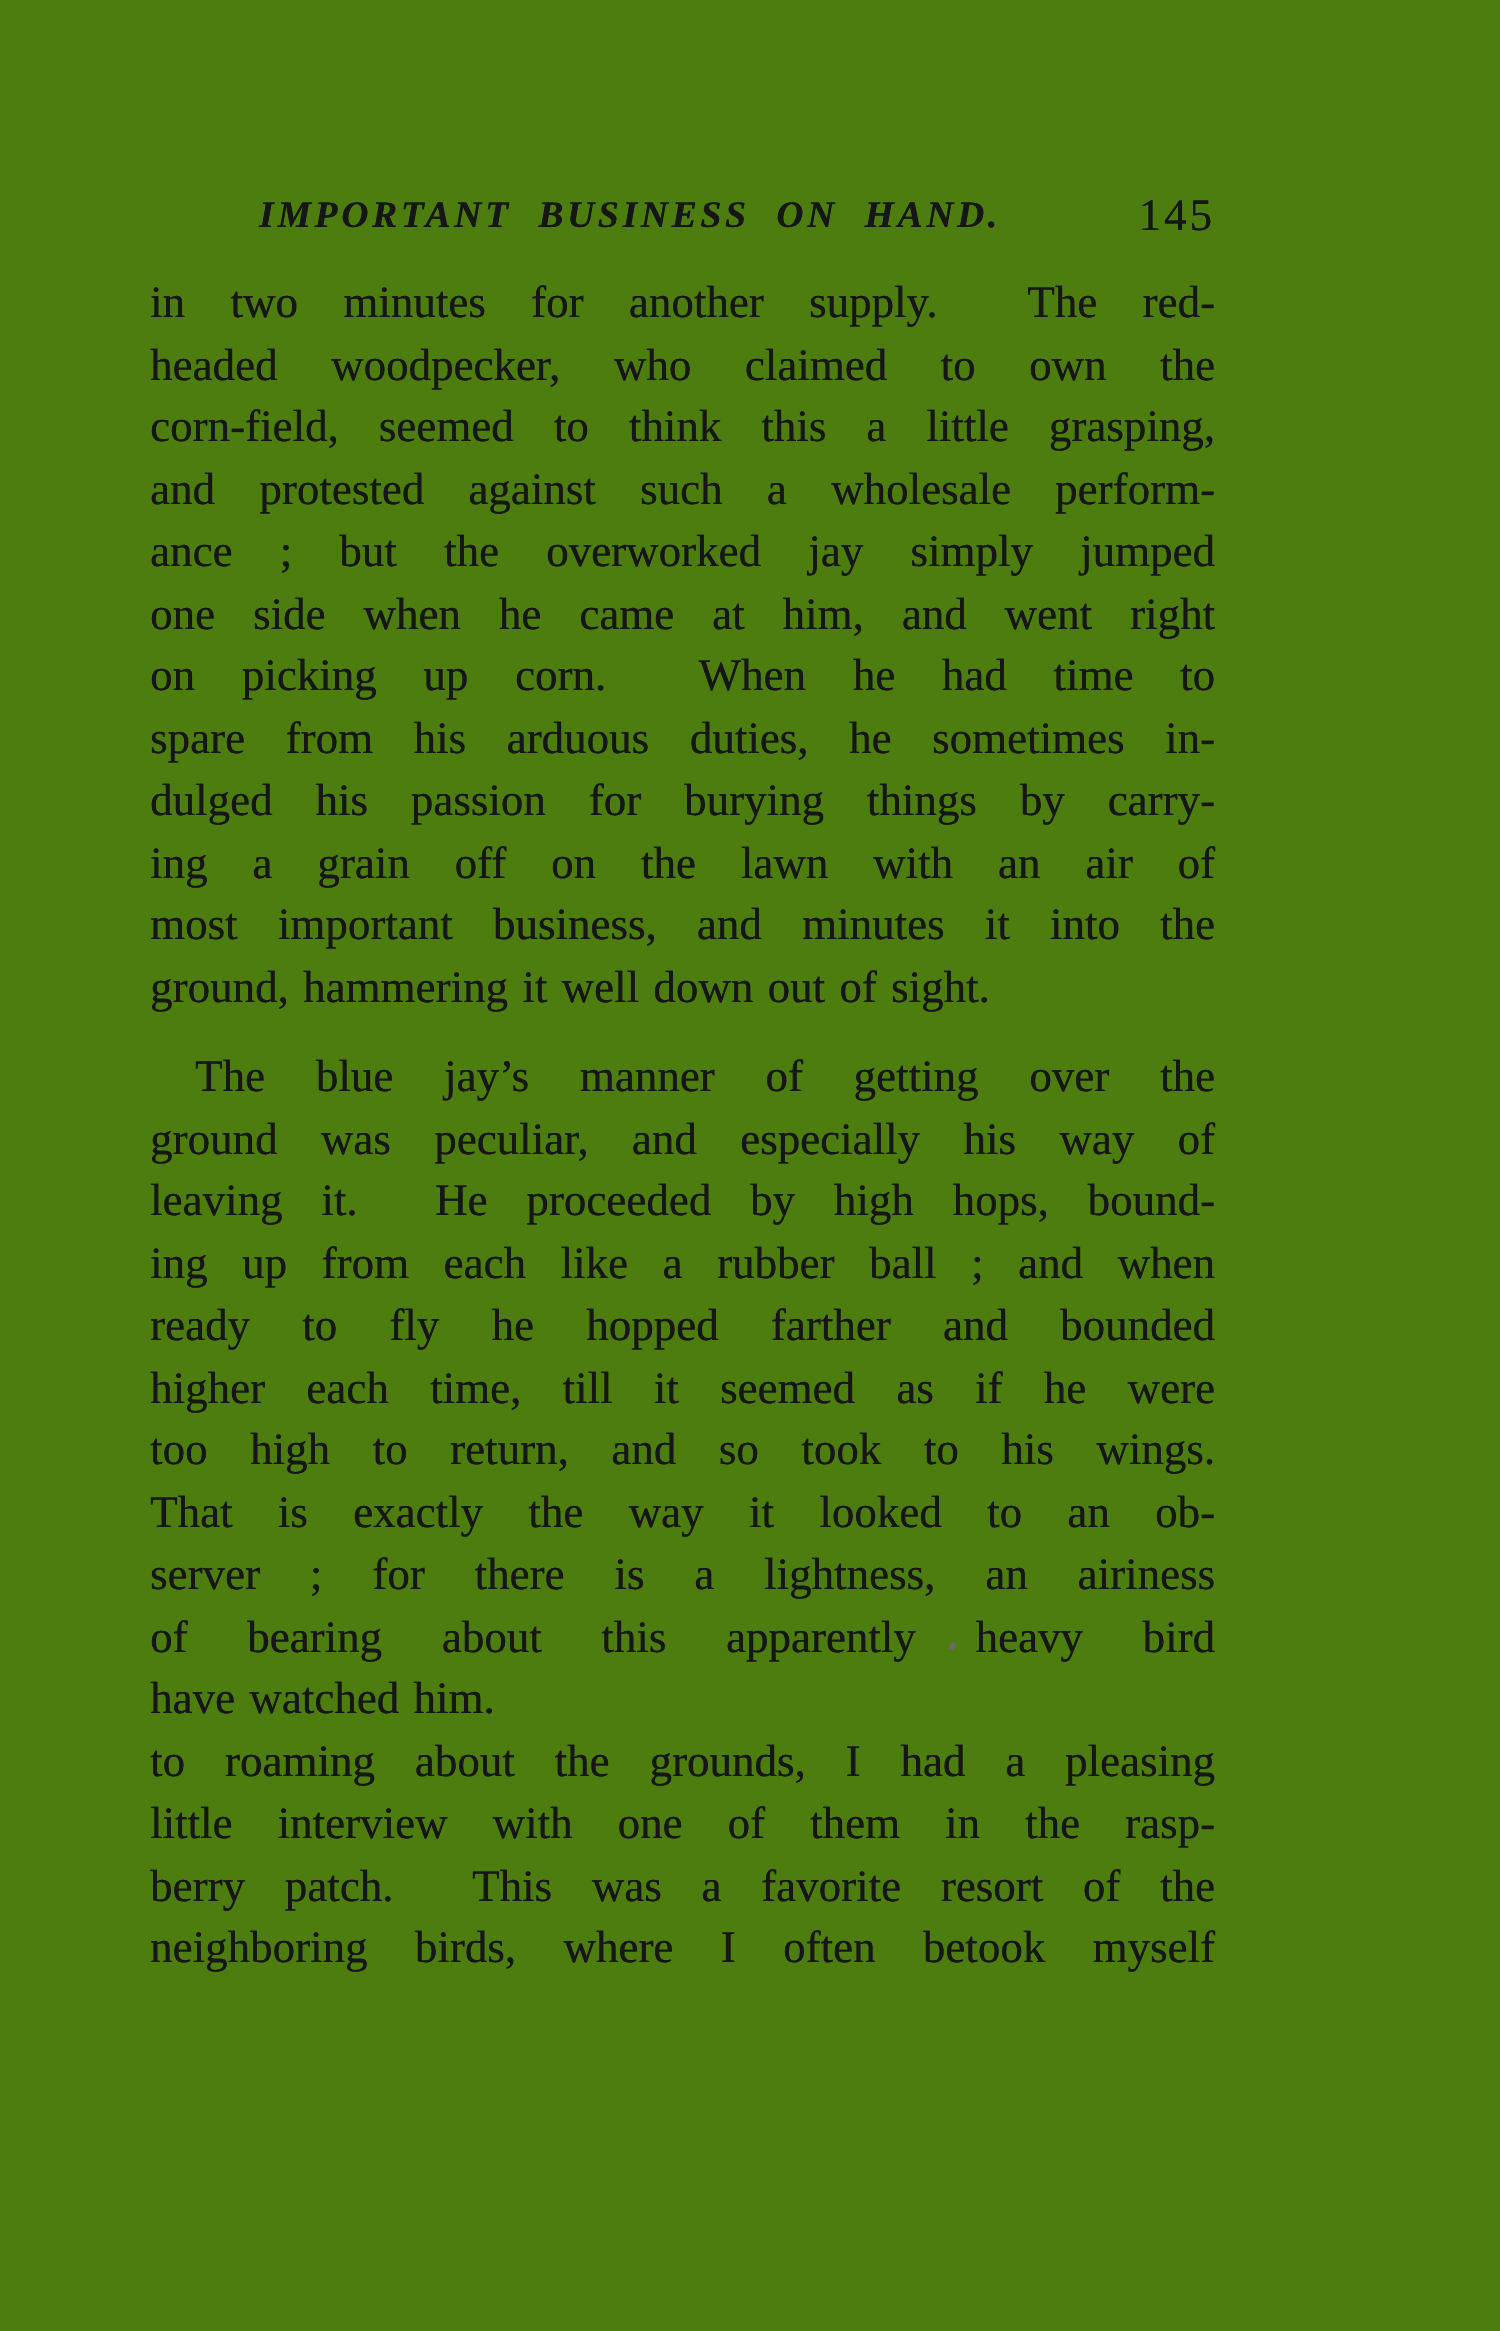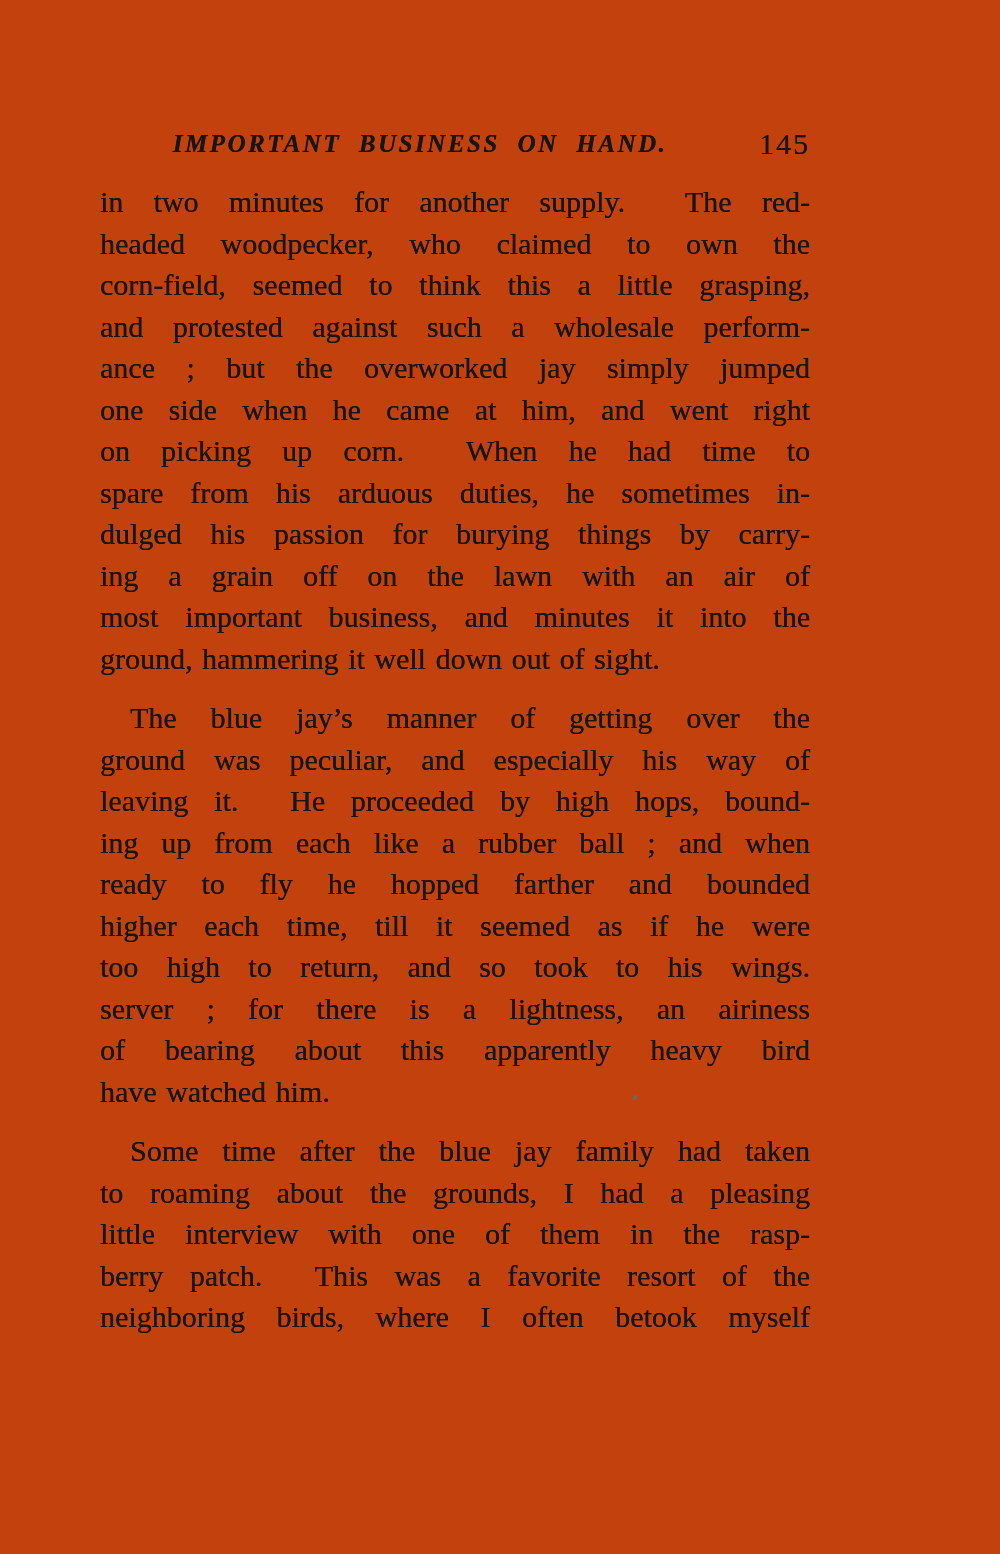--- a/index.html
+++ b/index.html
@@ -4,21 +4,21 @@
 <style>
   html, body {
     margin: 0;
     padding: 0;
     background: #ffffff;
   }
   .sheet {
     position: relative;
     width: 1000px;
     height: 1554px;
-    background: #c2410c;
+    background: #4d7c0f;
     overflow: hidden;
     font-family: "Liberation Serif", serif;
     color: #161616;
   }
   .page-header {
     position: absolute;
     left: 100px;
     top: 127px;
     width: 710px;
     height: 42px;
@@ -100,24 +100,24 @@
       <div class="line j">ing a grain off on the lawn with an air of</div>
       <div class="line j">most important business, and minutes it into the</div>
       <div class="line">ground, hammering it well down out of sight.</div>
       <div class="line j in">The blue jay’s manner of getting over the</div>
       <div class="line j">ground was peculiar, and especially his way of</div>
       <div class="line j">leaving it.  He proceeded by high hops, bound-</div>
       <div class="line j">ing up from each like a rubber ball ; and when</div>
       <div class="line j">ready to fly he hopped farther and bounded</div>
       <div class="line j">higher each time, till it seemed as if he were</div>
       <div class="line j">too high to return, and so took to his wings.</div>
+      <div class="line j">That is exactly the way it looked to an ob-</div>
       <div class="line j">server ; for there is a lightness, an airiness</div>
       <div class="line j">of bearing about this apparently heavy bird</div>
       <div class="line">have watched him.</div>
-      <div class="line j in">Some time after the blue jay family had taken</div>
       <div class="line j">to roaming about the grounds, I had a pleasing</div>
       <div class="line j">little interview with one of them in the rasp-</div>
       <div class="line j">berry patch.  This was a favorite resort of the</div>
       <div class="line j">neighboring birds, where I often betook myself</div>
     </div>
 
   <div class="scan-speck"></div>
 
 </div>
 

